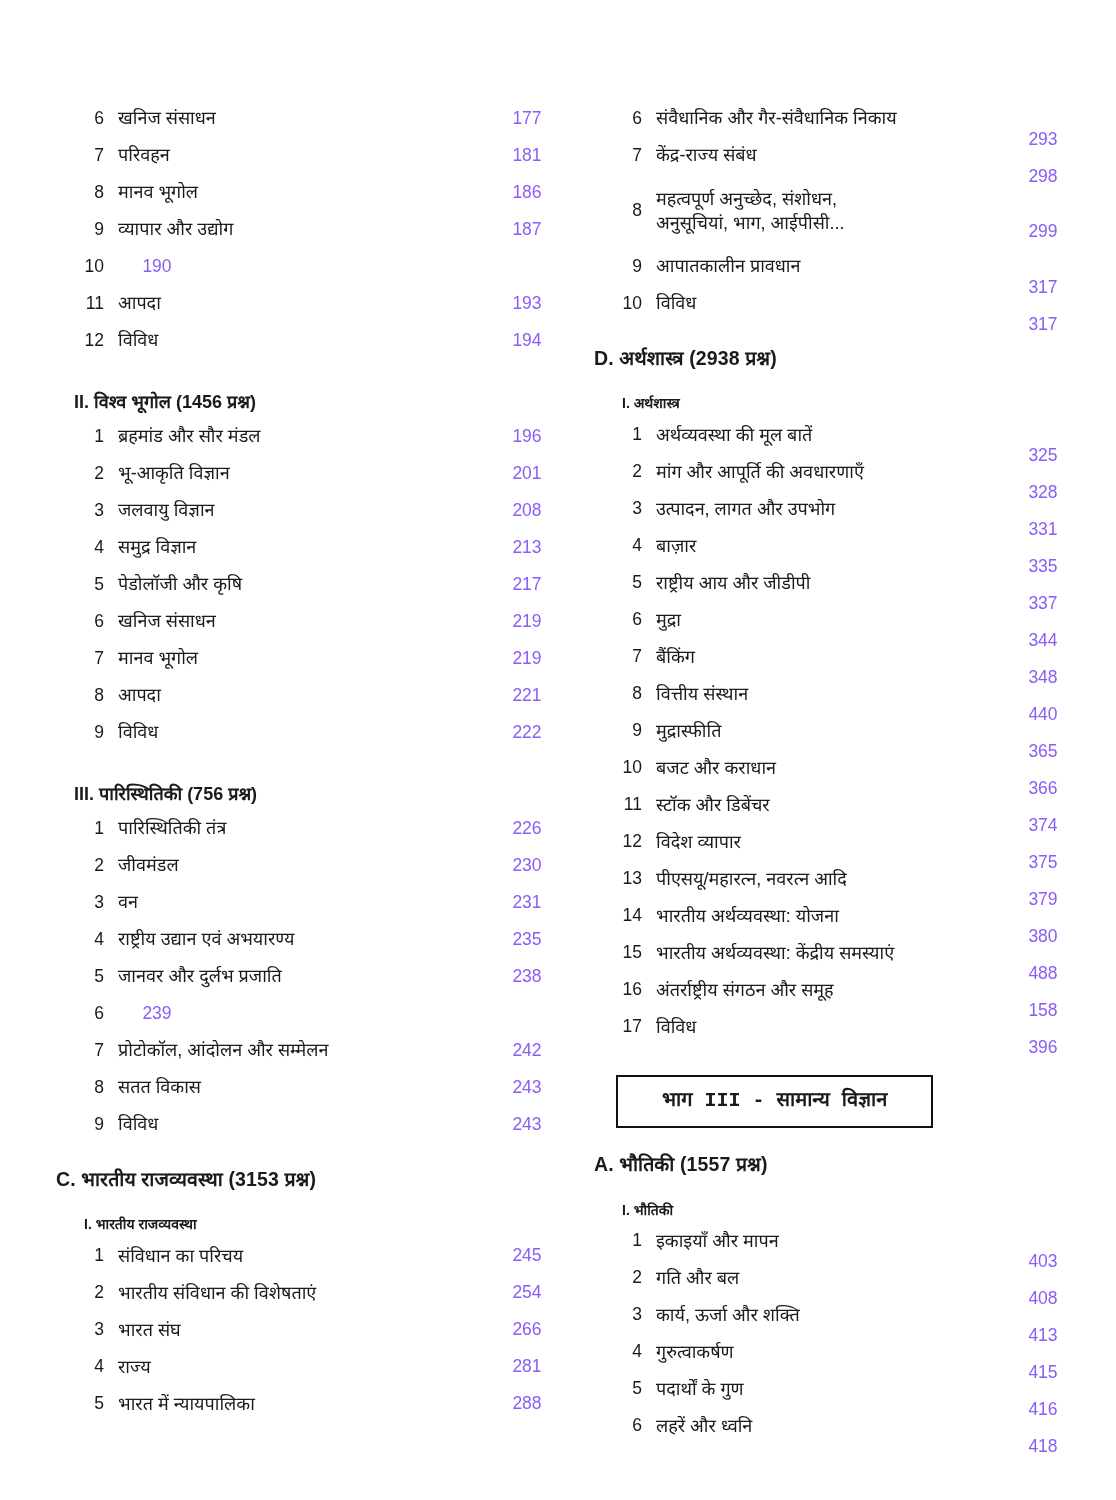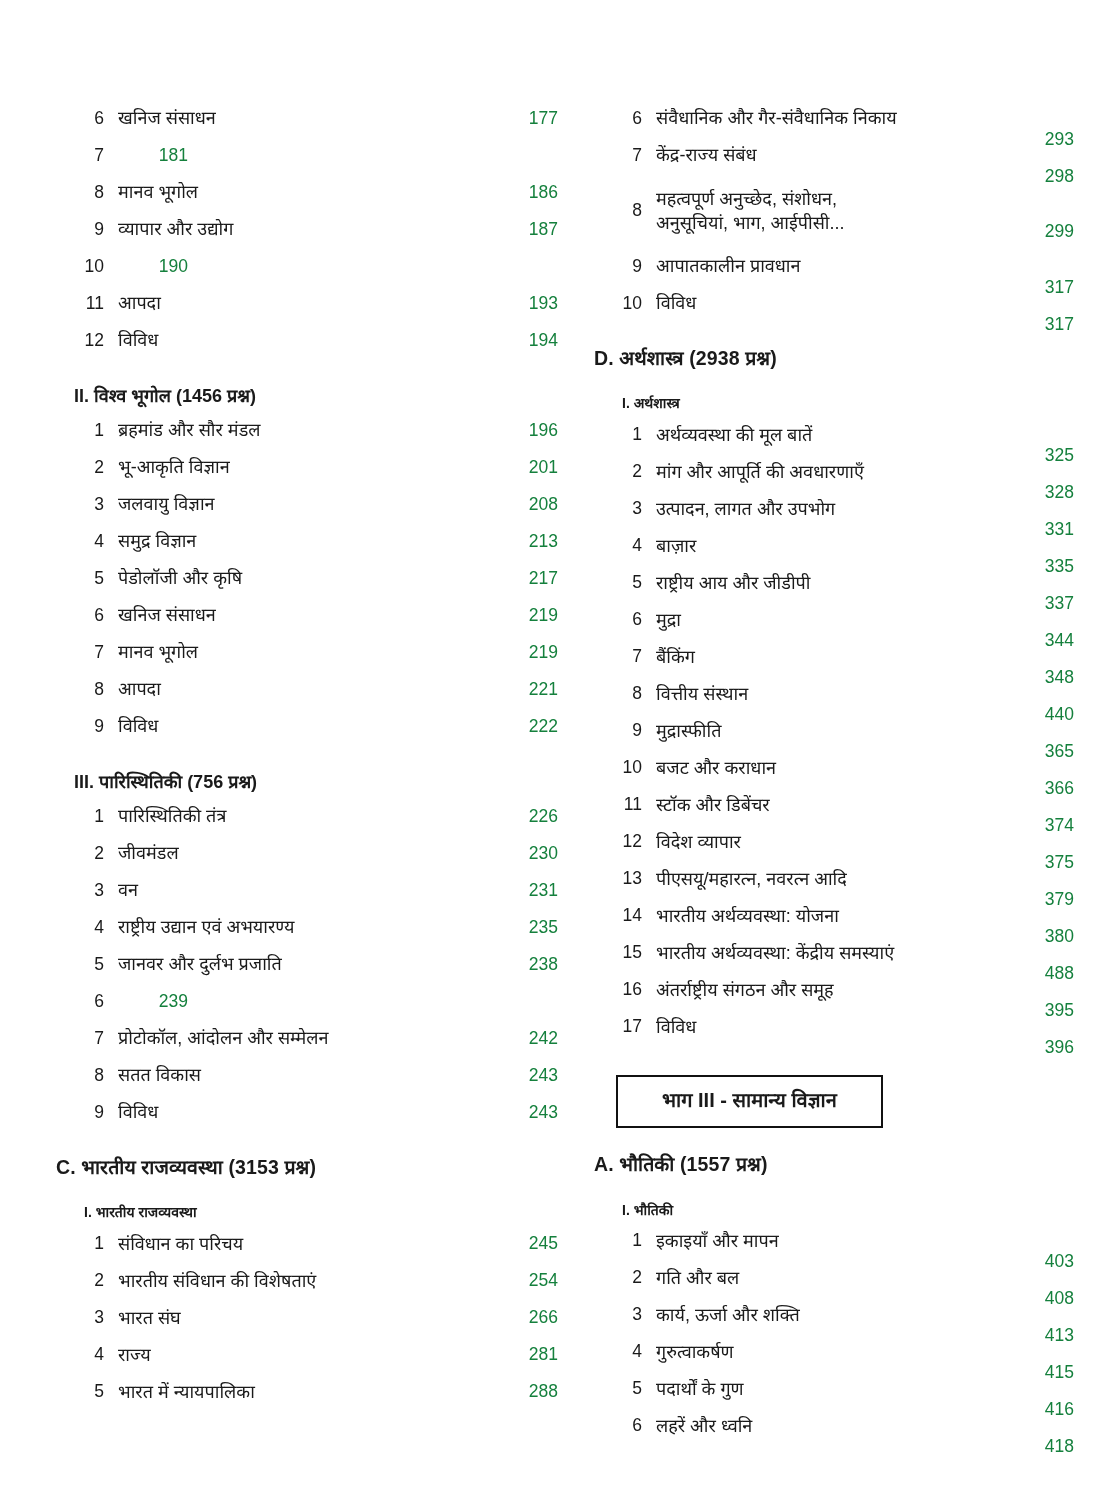--- a/index.html
+++ b/index.html
@@ -39,21 +39,21 @@
     font-weight: bold;
     letter-spacing: .1px;
     margin: 0 0 6px 0;
     padding-left: 0px;
     line-height: 1.5;
     white-space: nowrap;
   }
   .heading-b {
     font-size: 18px;
     font-weight: bold;
-    margin: 2px 0 2px 0;
+    margin: 8px 0 2px 0;
     padding-left: 18px;
     line-height: 1.5;
     white-space: nowrap;
   }
   .heading-c {
     font-size: 14px;
     font-weight: bold;
     margin: 0 0 2px 0;
     padding-left: 28px;
     line-height: 1.5;
@@ -91,54 +91,56 @@
     color: #1a1a1a;
   }
   .title {
     flex: 1 1 auto;
     white-space: pre-line;
     padding-right: 8px;
   }
   .pagenum {
     flex: 0 0 62px;
     width: 62px;
-    text-align: right;
+    text-align: center;
     font-size: 17.5px;
-    color: #15803d;
+    color: #8b5cf6;
   }
   .col.left  .pagenum { padding-left: 8px; }
   .col.right .pagenum { padding-left: 14px; margin-top: 42px; }
 
   
   .part-box {
     border: 2.5px solid #111;
     display: inline-block;
     padding: 11px 44px 13px 44px;
     margin: 0 0 0 22px;
     font-size: 20px;
     font-weight: bold;
     white-space: nowrap;
     line-height: 1.25;
+    font-family: Liberation Mono, monospace;
   }
 </style>
 </head>
 <body>
 
 <div class="page">
 
   <div class="col left">
 
     <ul class="toc-list" id="list-left-continued">
         <li class="toc-row">
           <span class="num">6</span>
           <span class="title">खनिज संसाधन</span>
           <span class="pagenum">177</span>
         </li>
         <li class="toc-row">
           <span class="num">7</span>
+          <span class="title">परिवहन</span>
           <span class="pagenum">181</span>
         </li>
         <li class="toc-row">
           <span class="num">8</span>
           <span class="title">मानव भूगोल</span>
           <span class="pagenum">186</span>
         </li>
         <li class="toc-row">
           <span class="num">9</span>
           <span class="title">व्यापार और उद्योग</span>
@@ -404,21 +406,21 @@
           <span class="pagenum">380</span>
         </li>
         <li class="toc-row">
           <span class="num">15</span>
           <span class="title">भारतीय अर्थव्यवस्था: केंद्रीय समस्याएं</span>
           <span class="pagenum">488</span>
         </li>
         <li class="toc-row">
           <span class="num">16</span>
           <span class="title">अंतर्राष्ट्रीय संगठन और समूह</span>
-          <span class="pagenum">395</span>
+          <span class="pagenum">158</span>
         </li>
         <li class="toc-row">
           <span class="num">17</span>
           <span class="title">विविध</span>
           <span class="pagenum">396</span>
         </li>
       </ul>
 
     <div class="gap-lg"></div>
 

